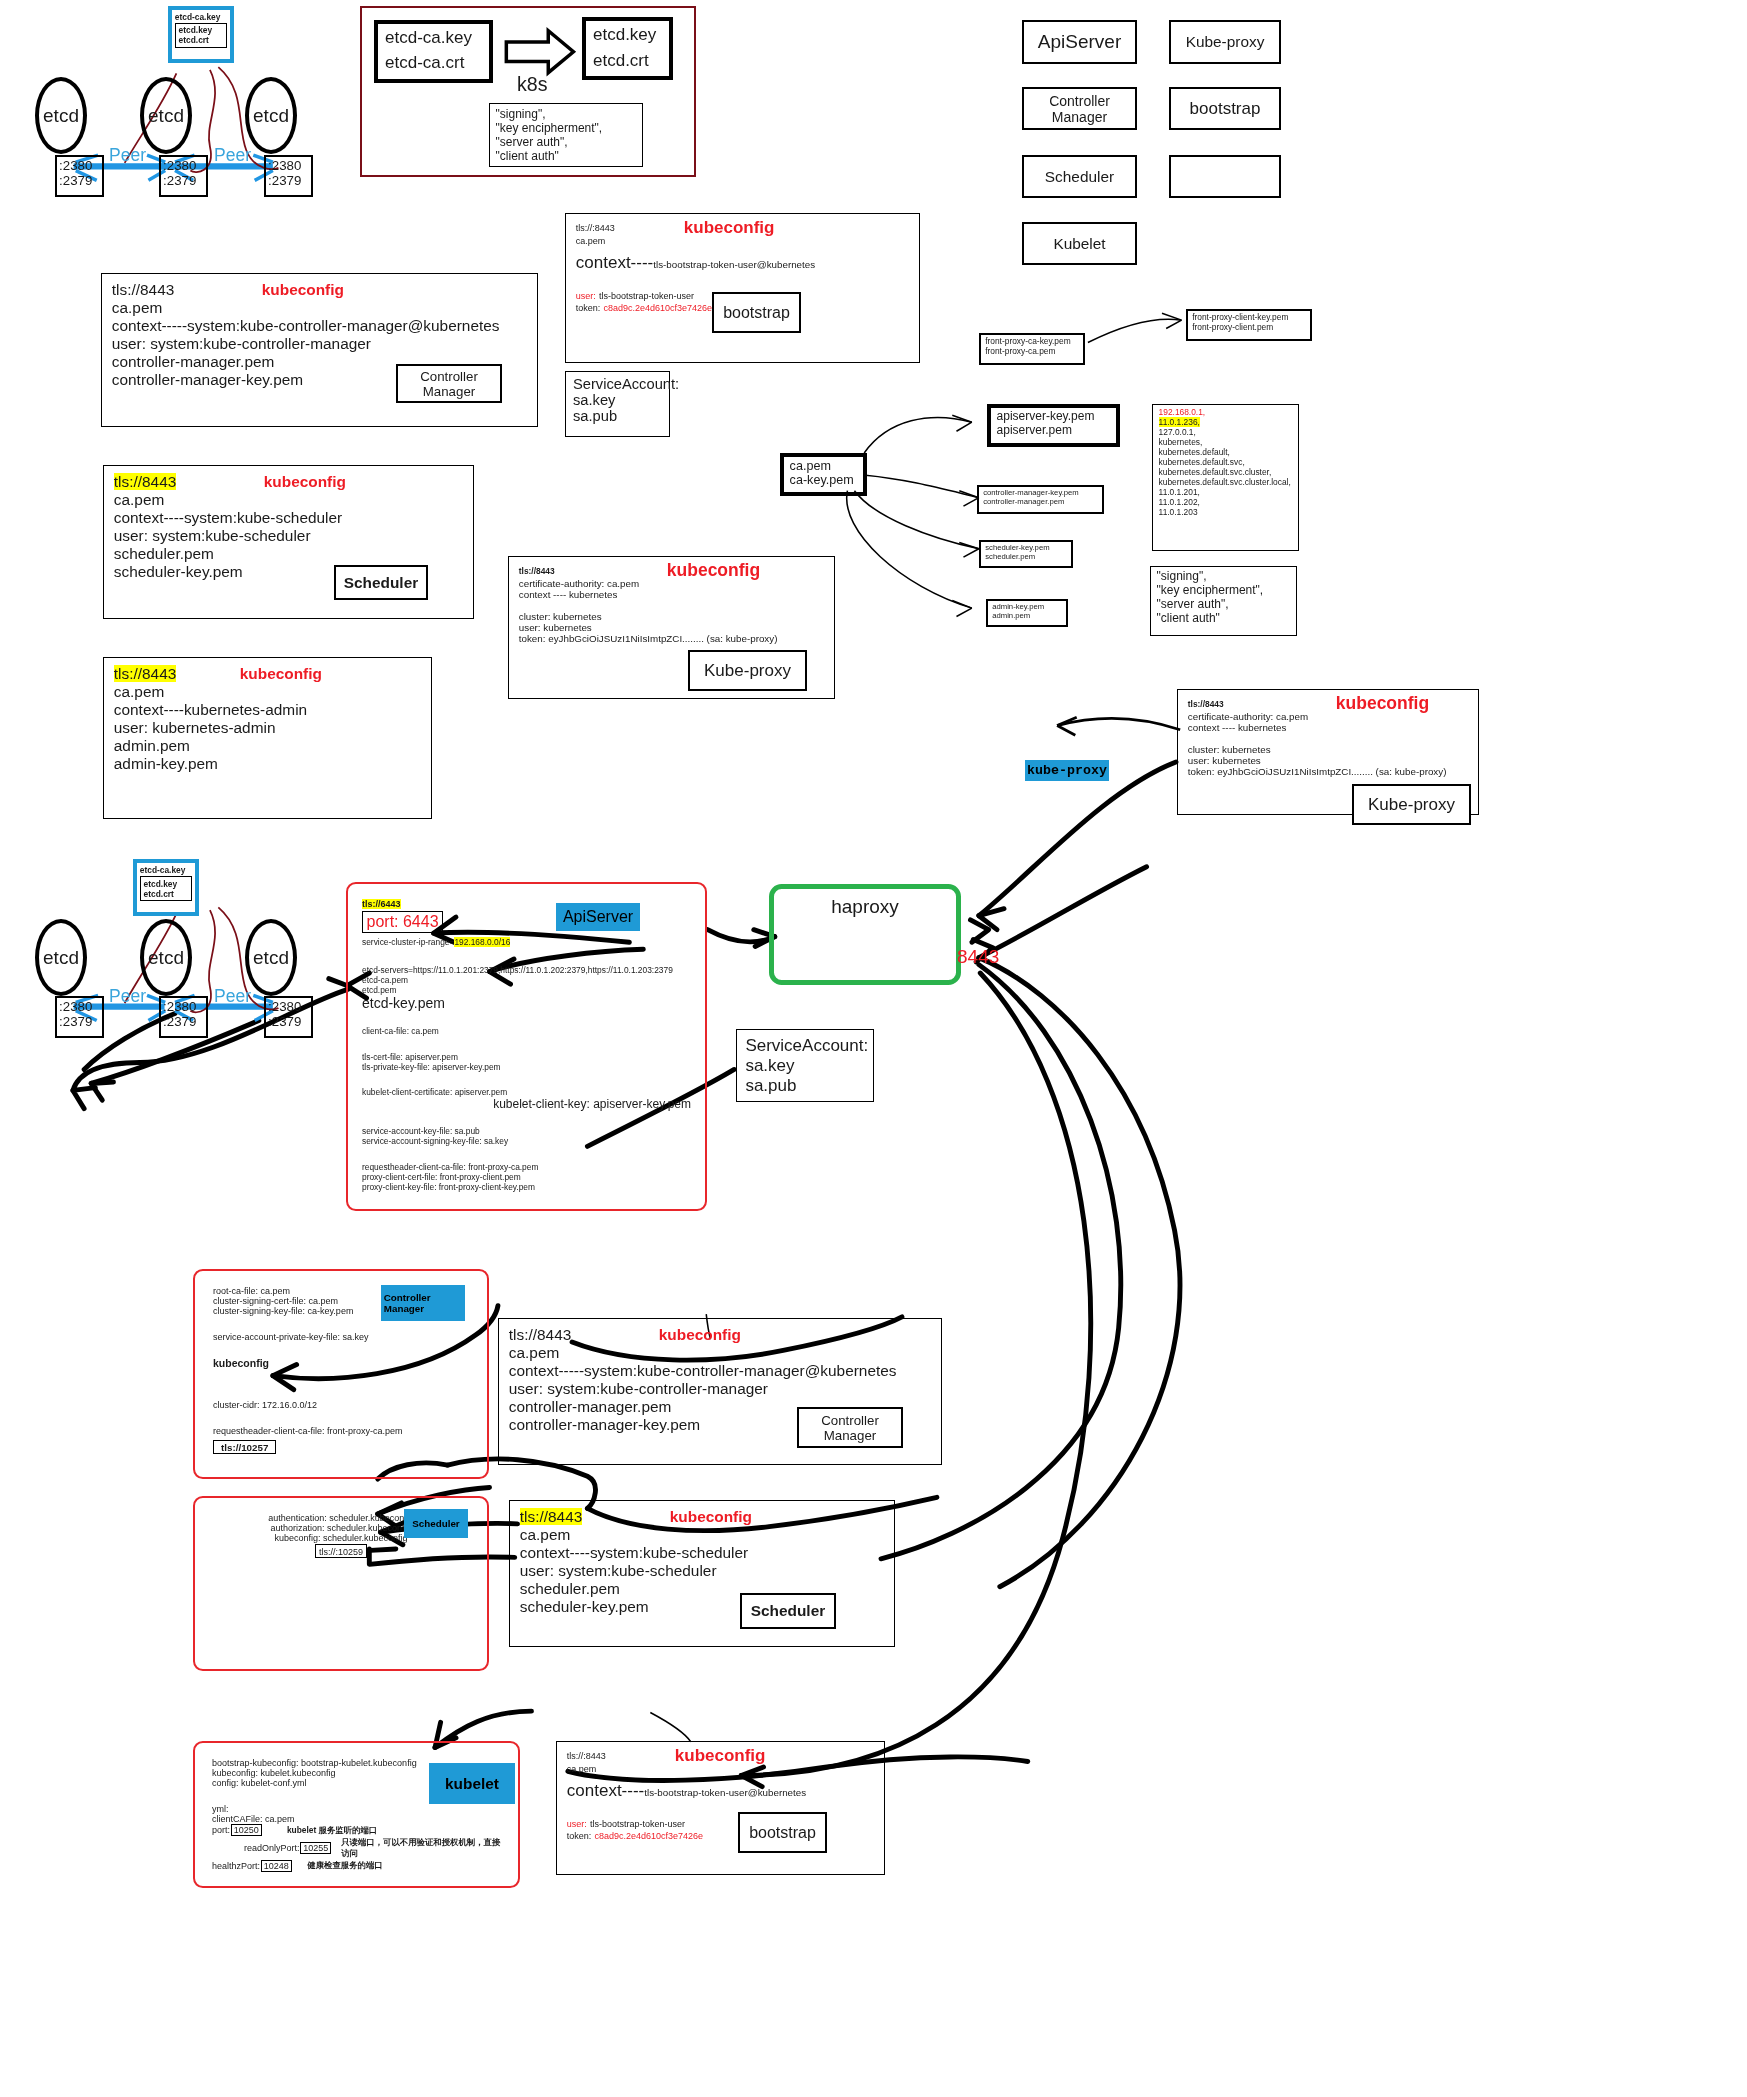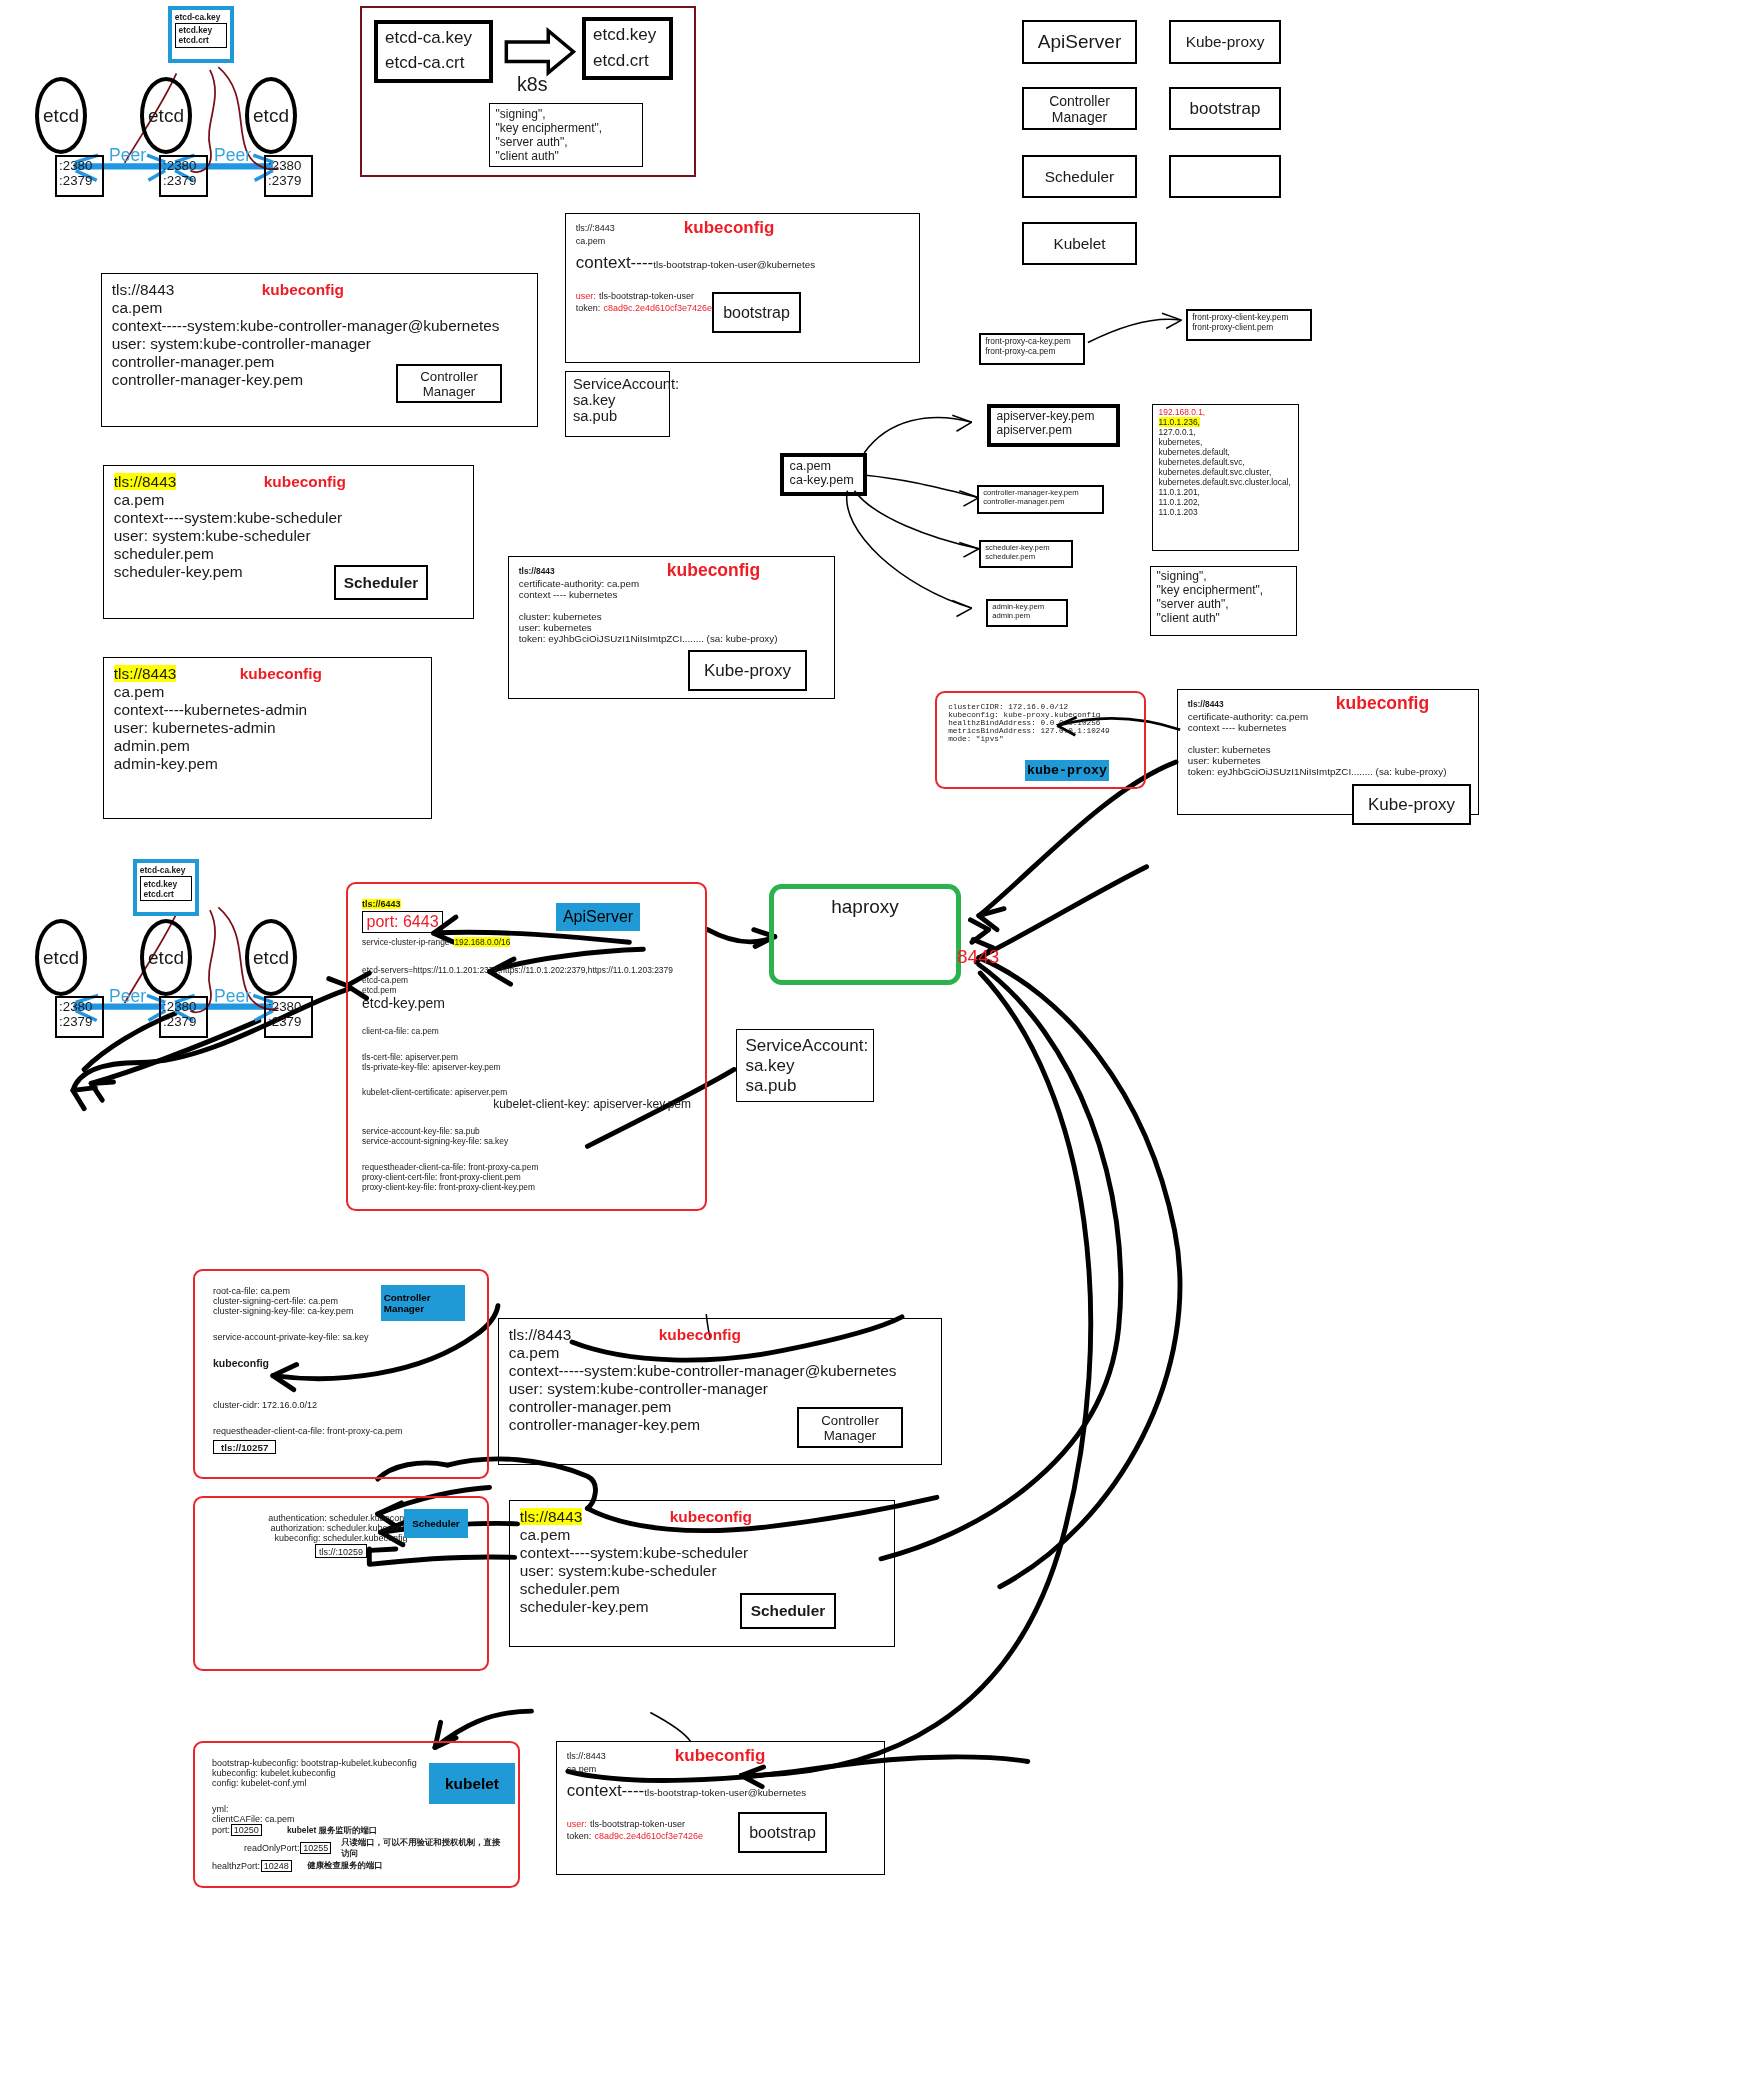--- a/index.html
+++ b/index.html
@@ -357,27 +357,20 @@
     <div style="font-size:9.8px;">certificate-authority: ca.pem</div>
     <div style="font-size:9.8px;">context ---- kubernetes</div>
     <div style="font-size:9.8px;margin-top:11.2px;">cluster: kubernetes</div>
     <div style="font-size:9.8px;">user: kubernetes</div>
     <div style="font-size:9.8px;">token: eyJhbGciOiJSUzI1NiIsImtpZCI........ (sa: kube-proxy)</div>
   </div>
   <div class="abs bx3 ctr" style="left:688px;top:650px;width:119px;height:41px;background:#fff;">
     <span style="font-size:17px;">Kube-proxy</span>
   </div>
 
-  <div class="abs redbox" style="left:935px;top:691px;width:211px;height:98px;padding:9.8px 11.2px;">
-    <div class="mono" style="font-size:7.7px;">clusterCIDR: 172.16.0.0/12</div>
-    <div class="mono" style="font-size:7.7px;">kubeconfig: kube-proxy.kubeconfig</div>
-    <div class="mono" style="font-size:7.7px;">healthzBindAddress: 0.0.0.0:10256</div>
-    <div class="mono" style="font-size:7.7px;">metricsBindAddress: 127.0.0.1:10249</div>
-    <div class="mono" style="font-size:7.7px;">mode: "ipvs"</div>
-  </div>
   <div class="abs bluelabel ctr" style="left:1025px;top:760px;width:84px;height:21px;">
     <span class="mono" style="font-size:13.3px;font-weight:bold;">kube-proxy</span>
   </div>
 
   <div class="abs bx" style="left:1177px;top:689px;width:302px;height:126px;padding:7px 9.8px;">
     <div style="position:relative;height:14px;">
       <span style="font-size:8.4px;font-weight:bold;">tls://8443</span>
       <span class="kcfg abs" style="left:148px;top:-4.2px;font-size:17.5px;">kubeconfig</span>
     </div>
     <div style="font-size:9.8px;">certificate-authority: ca.pem</div>

